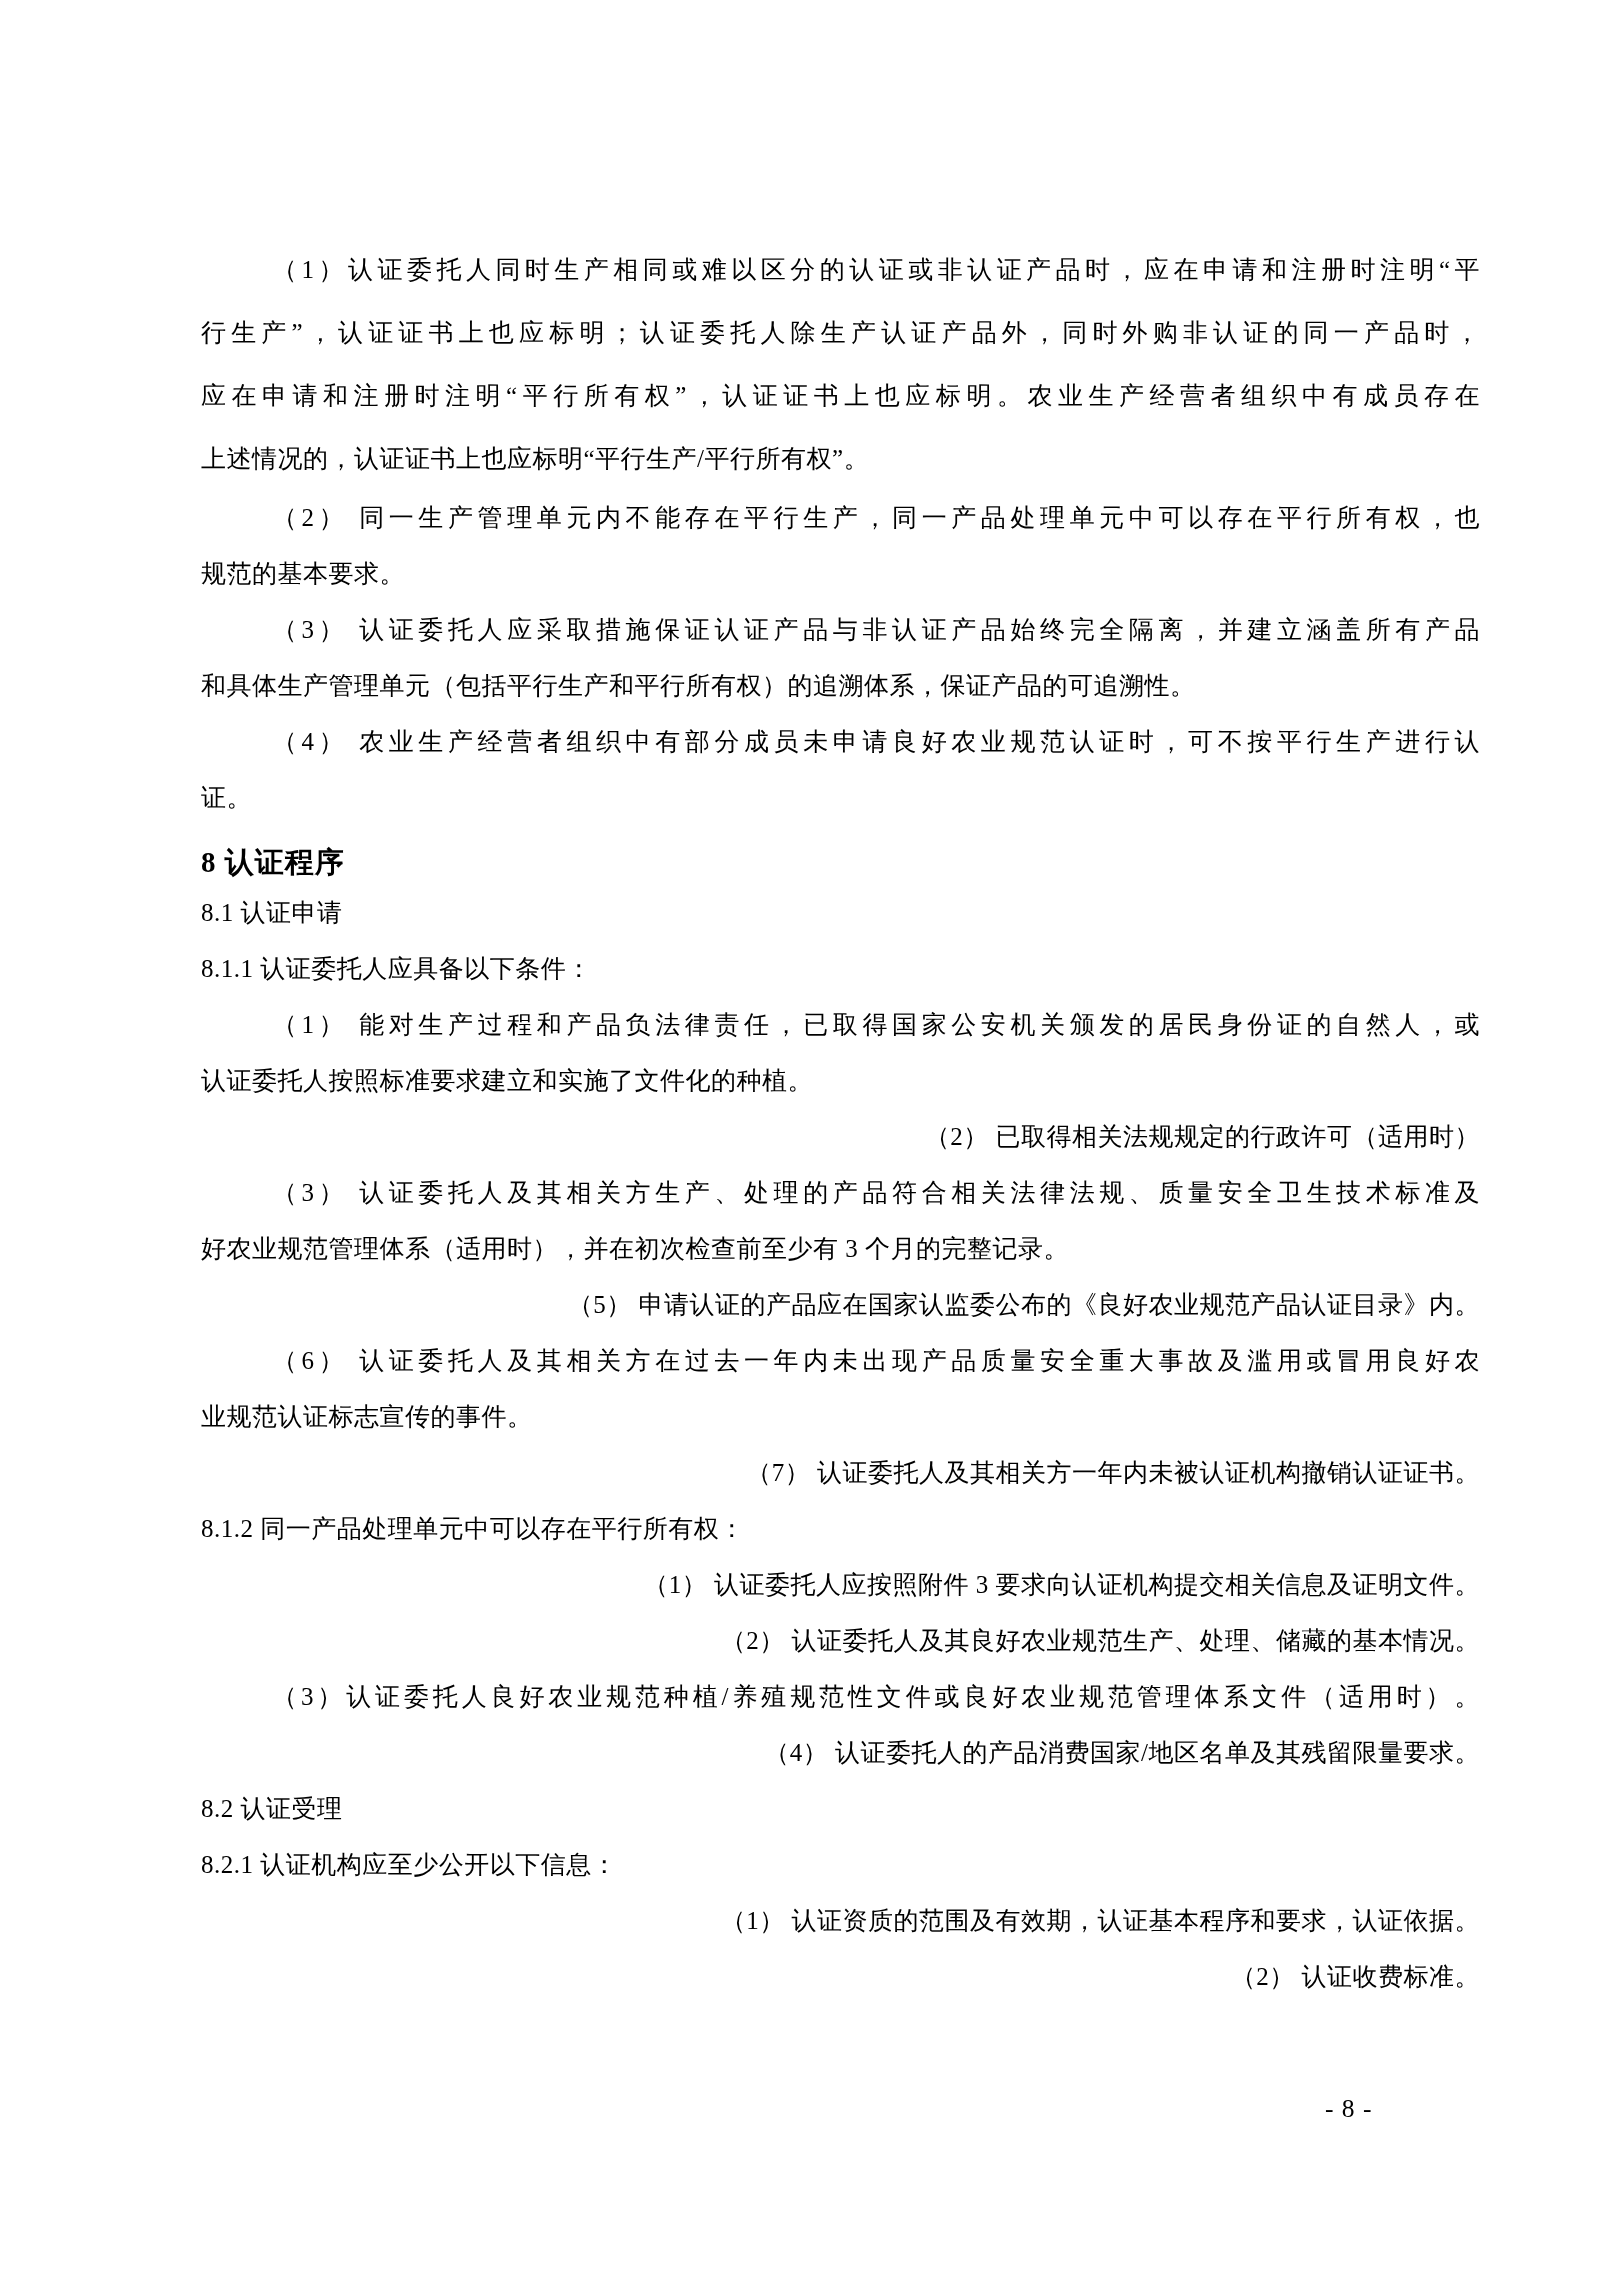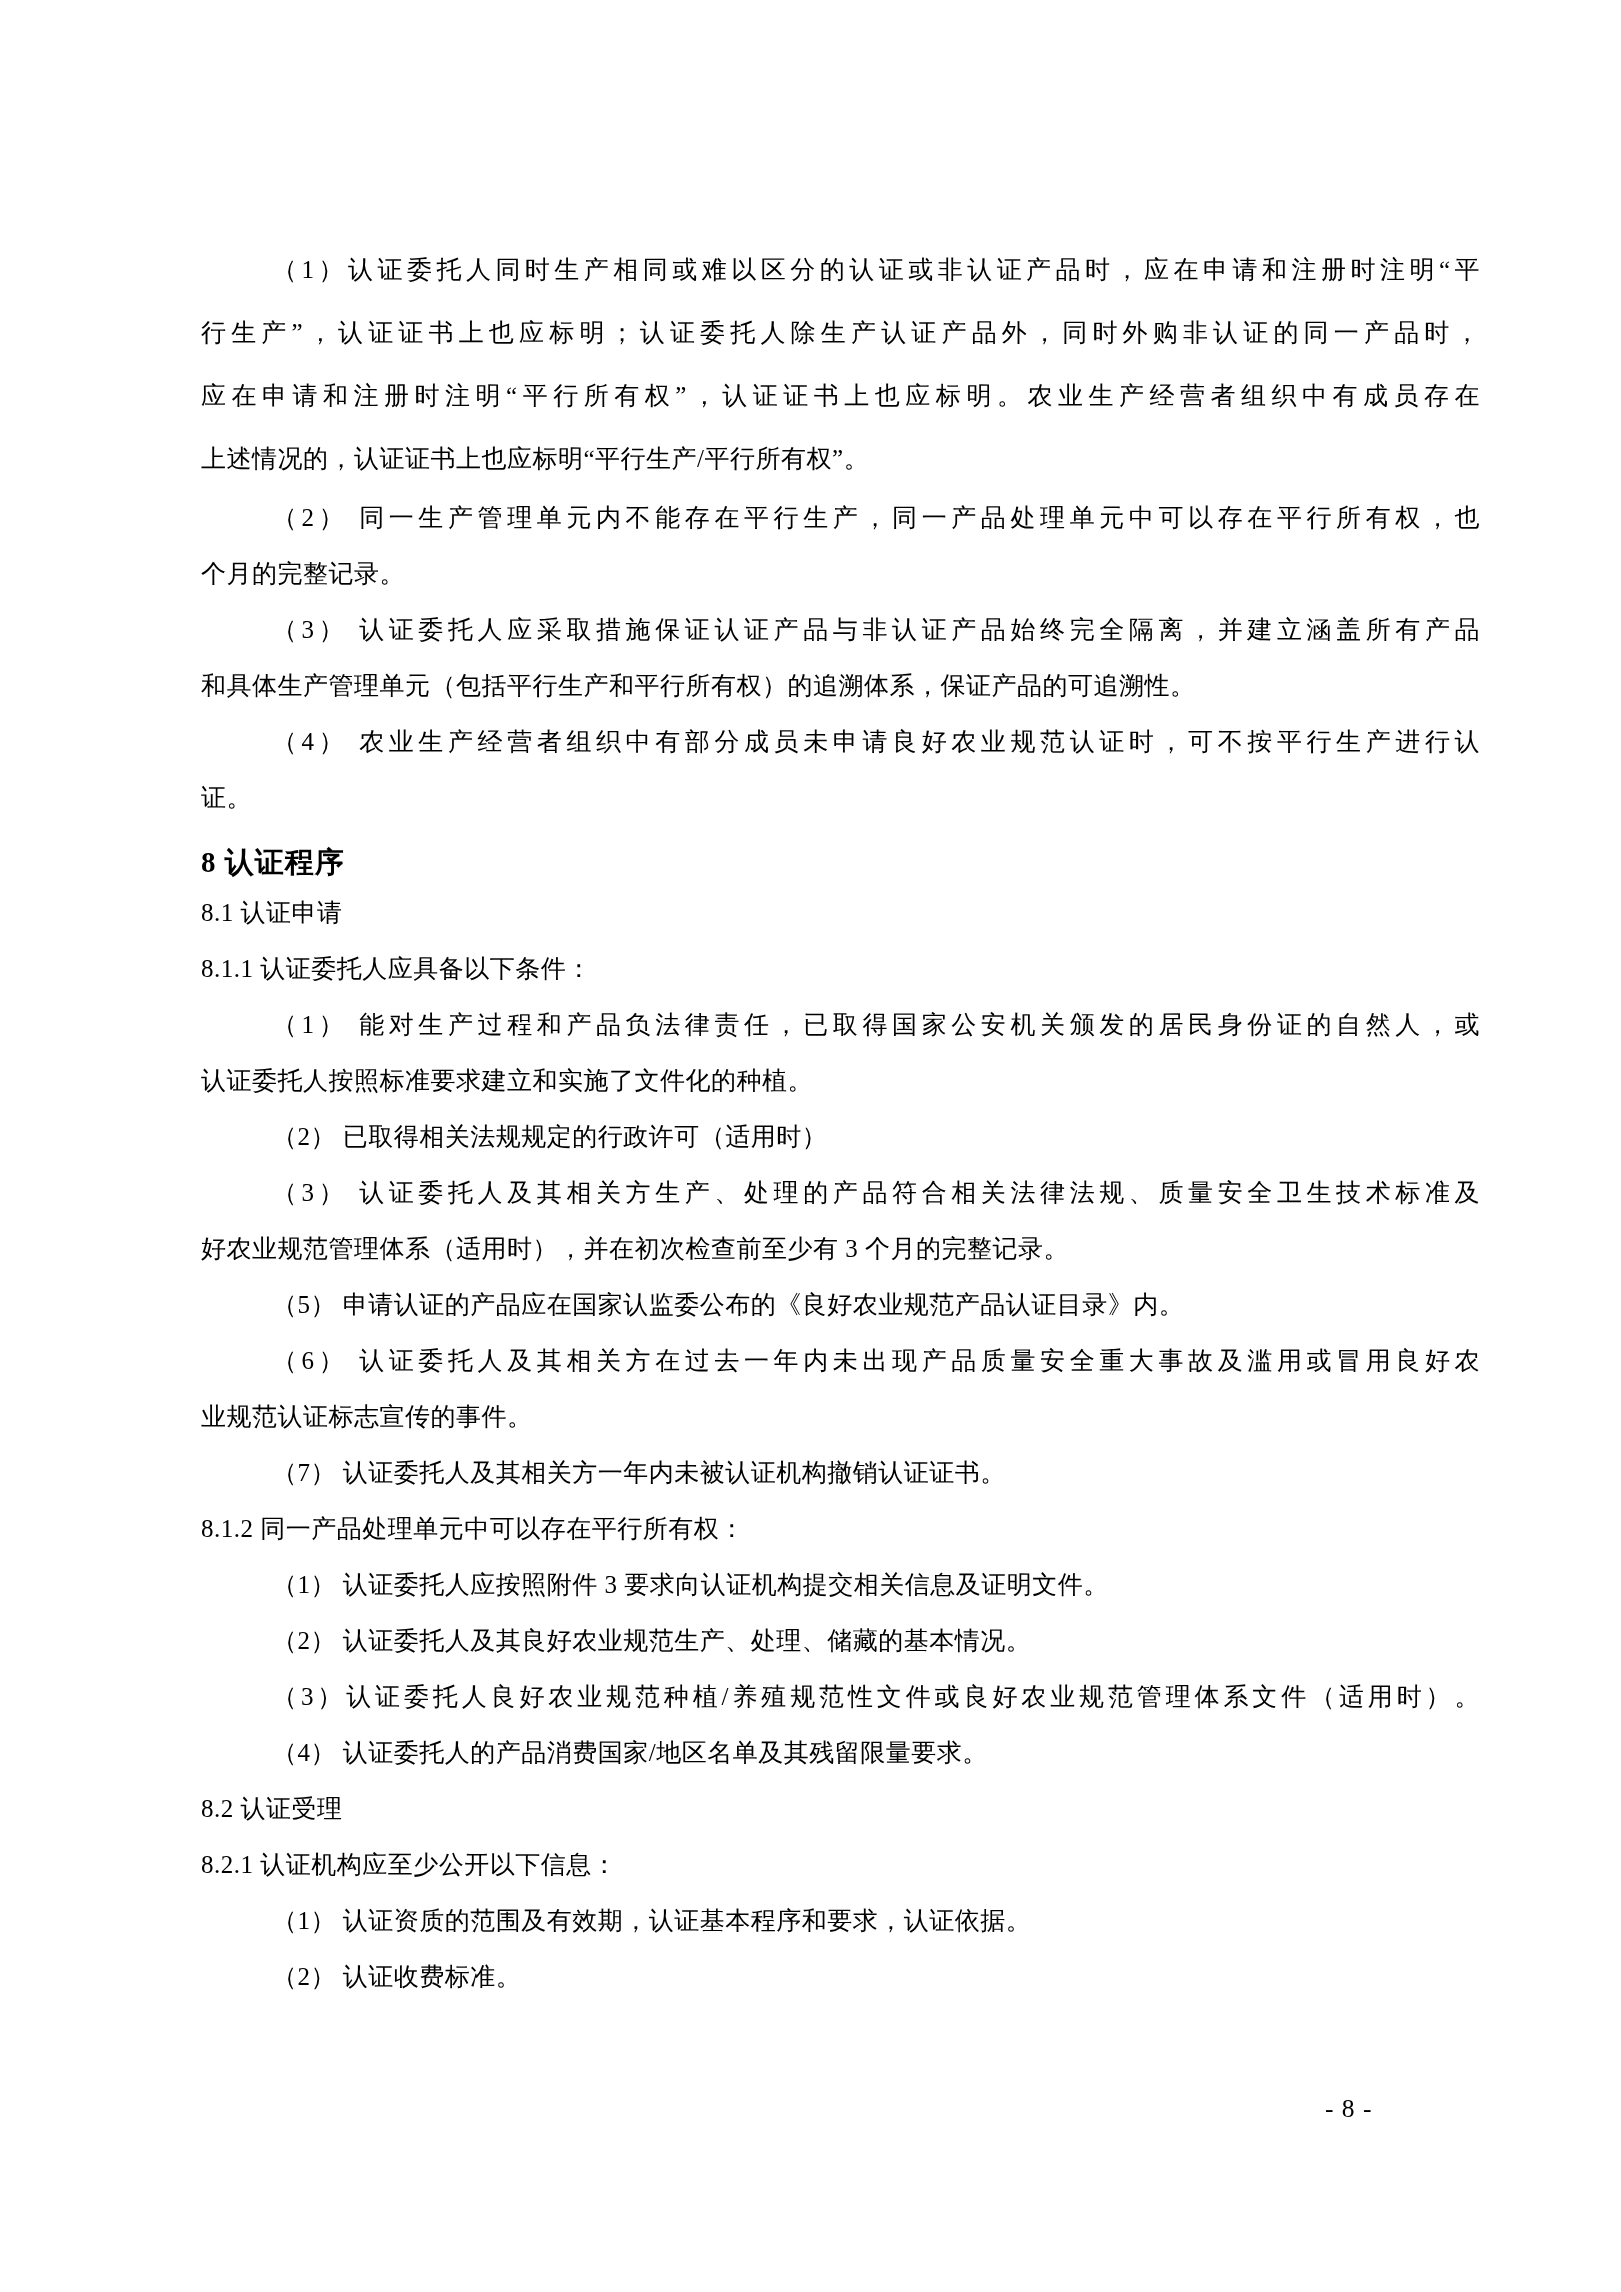--- a/index.html
+++ b/index.html
@@ -27,20 +27,21 @@
     font-size: 25px;
     line-height: 56px;
     white-space: nowrap;
     letter-spacing: 0.5px;
   }
   .line.loose {
     line-height: 63px;
   }
   .line.indent {
     padding-left: 71px;
+    text-align: right;
   }
   .line.full {
     text-align: justify;
     text-align-last: justify;
     text-justify: inter-character;
     white-space: normal;
     overflow: hidden;
     height: 56px;
   }
   .line.full.loose {
@@ -65,21 +66,21 @@
 </head>
 <body>
 
 <div class="page">
   <div class="doc-body">
       <div class="line loose indent full">（1）认证委托人同时生产相同或难以区分的认证或非认证产品时，应在申请和注册时注明“平</div>
       <div class="line loose full">行生产”，认证证书上也应标明；认证委托人除生产认证产品外，同时外购非认证的同一产品时，</div>
       <div class="line loose full">应在申请和注册时注明“平行所有权”，认证证书上也应标明。农业生产经营者组织中有成员存在</div>
       <div class="line loose">上述情况的，认证证书上也应标明“平行生产/平行所有权”。</div>
       <div class="line indent full">（2） 同一生产管理单元内不能存在平行生产，同一产品处理单元中可以存在平行所有权，也</div>
-      <div class="line">个月的完整记录。</div>
+      <div class="line">规范的基本要求。</div>
       <div class="line indent full">（3） 认证委托人应采取措施保证认证产品与非认证产品始终完全隔离，并建立涵盖所有产品</div>
       <div class="line">和具体生产管理单元（包括平行生产和平行所有权）的追溯体系，保证产品的可追溯性。</div>
       <div class="line indent full">（4） 农业生产经营者组织中有部分成员未申请良好农业规范认证时，可不按平行生产进行认</div>
       <div class="line">证。</div>
       <div class="line heading">8 认证程序</div>
       <div class="line">8.1 认证申请</div>
       <div class="line">8.1.1 认证委托人应具备以下条件：</div>
       <div class="line indent full">（1） 能对生产过程和产品负法律责任，已取得国家公安机关颁发的居民身份证的自然人，或</div>
       <div class="line">认证委托人按照标准要求建立和实施了文件化的种植。</div>
       <div class="line indent">（2） 已取得相关法规规定的行政许可（适用时）</div>

